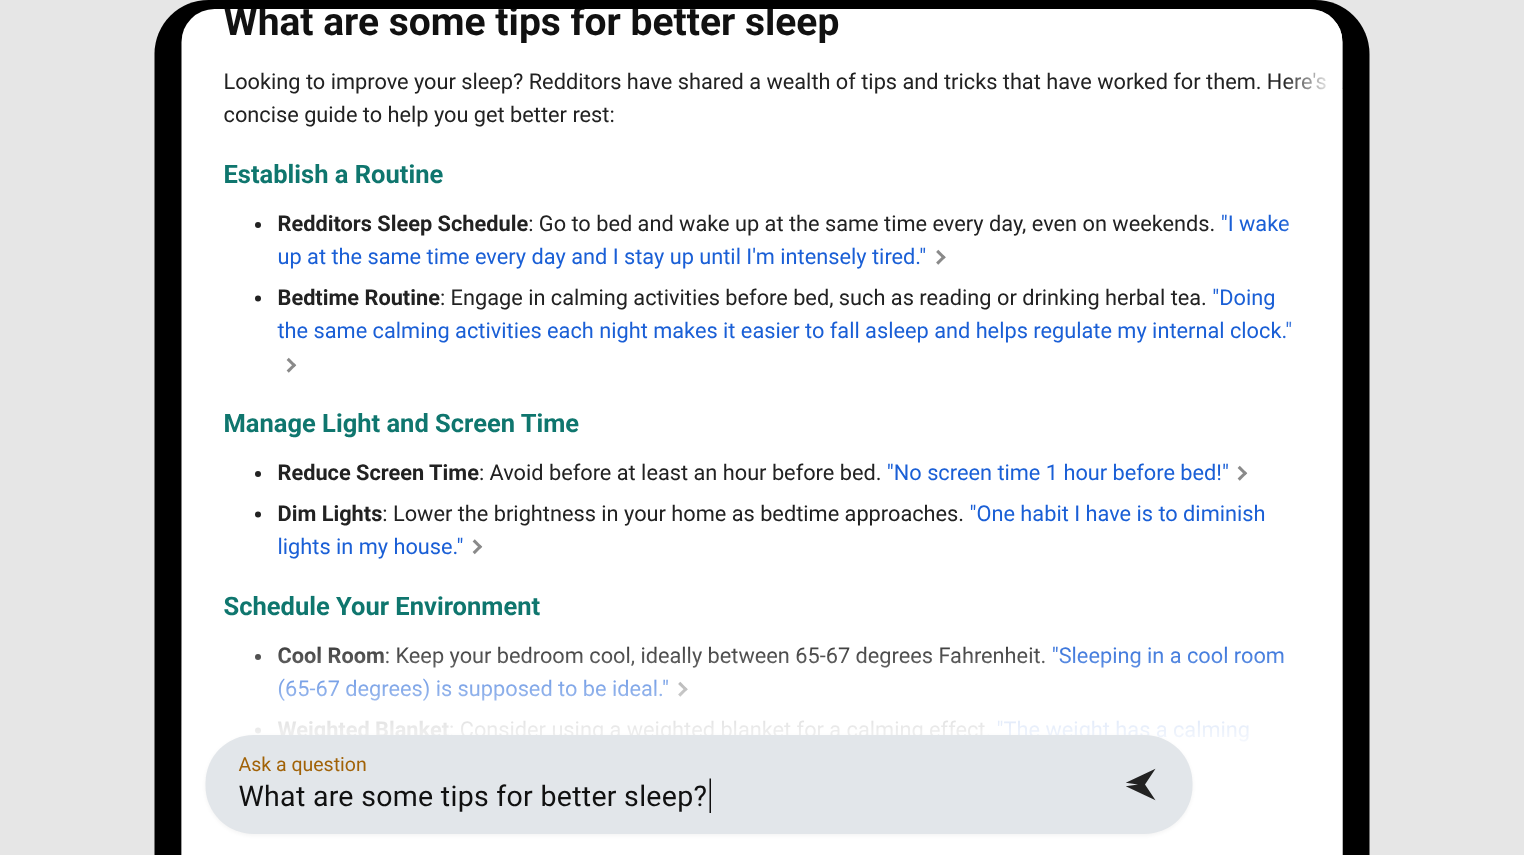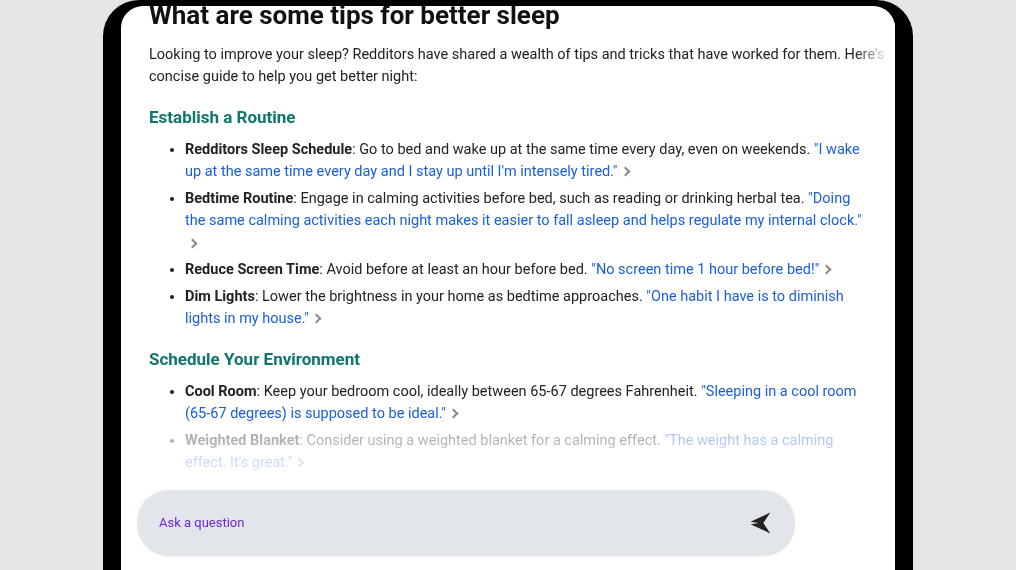--- a/index.html
+++ b/index.html
@@ -108,21 +108,21 @@
       border-radius: 32px;
       display: flex;
       align-items: center;
       padding: 10px 64px 10px 22px;
       z-index: 10;
       box-shadow: 0 1px 3px rgba(0,0,0,0.05);
     }
     .input-inner { display: flex; flex-direction: column; width: 100%; }
     .input-label {
       font-size: 13px;
-      color: #6d28d9;
+      color: #a16207;
       line-height: 1.2;
     }
     .input-value {
       font-size: 19px;
       color: #111;
       letter-spacing: 0.2px;
       line-height: 1.25;
       font-weight: 400;
     }
     .cursor {
@@ -154,33 +154,34 @@
 <body>
 
 <div class="device-frame">
   <div class="screen">
     <div class="content-scroll">
 
       <h1 class="page-title">What are some tips for better sleep</h1>
 
       <p class="intro">
         <span>Looking to improve your sleep? Redditors have shared a wealth of tips and tricks that have worked for them. Here's a</span><br>
-        <span>concise guide to help you get better night:</span>
+        <span>concise guide to help you get better rest:</span>
       </p>
 
       <h2 class="section">Establish a Routine</h2>
       <ul class="tips">
         <li class="multiline">
           <span class="bold">Redditors Sleep Schedule</span><span>: </span><span>Go to bed and wake up at the same time every day, even on weekends. </span><span class="quote">"I wake up at the same time every day and I stay up until I'm intensely tired."</span><span class="chevron"></span>
         </li>
         <li class="multiline">
           <span class="bold">Bedtime Routine</span><span>: </span><span>Engage in calming activities before bed, such as reading or drinking herbal tea. </span><span class="quote">"Doing the same calming activities each night makes it easier to fall asleep and helps regulate my internal clock."</span><span class="chevron"></span>
         </li>
       </ul>
 
+      <h2 class="section">Manage Light and Screen Time</h2>
       <ul class="tips">
         <li>
           <span class="bold">Reduce Screen Time</span><span>: </span><span>Avoid before at least an hour before bed. </span><span class="quote">"No screen time 1 hour before bed!"</span><span class="chevron"></span>
         </li>
         <li class="multiline">
           <span class="bold">Dim Lights</span><span>: </span><span>Lower the brightness in your home as bedtime approaches. </span><span class="quote">"One habit I have is to diminish lights in my house."</span><span class="chevron"></span>
         </li>
       </ul>
 
       <h2 class="section">Schedule Your Environment</h2>
@@ -194,20 +195,23 @@
       </ul>
 
     </div>
 
     <div class="fade-right"></div>
     <div class="fade-bottom"></div>
 
     <div class="input-bar">
       <div class="input-inner">
         <span class="input-label">Ask a question</span>
+        <span class="input-value">
+          <span>What are some tips for better sleep?</span><span class="cursor"></span>
+        </span>
       </div>
       <div class="send-btn">
         <svg viewBox="0 0 24 24">
             <path d="M3 11 L20 3 L14 12 L20 21 L3 13 L10 12 Z" fill="#222"></path>
           </svg>
       </div>
     </div>
 
   </div>
 </div>

